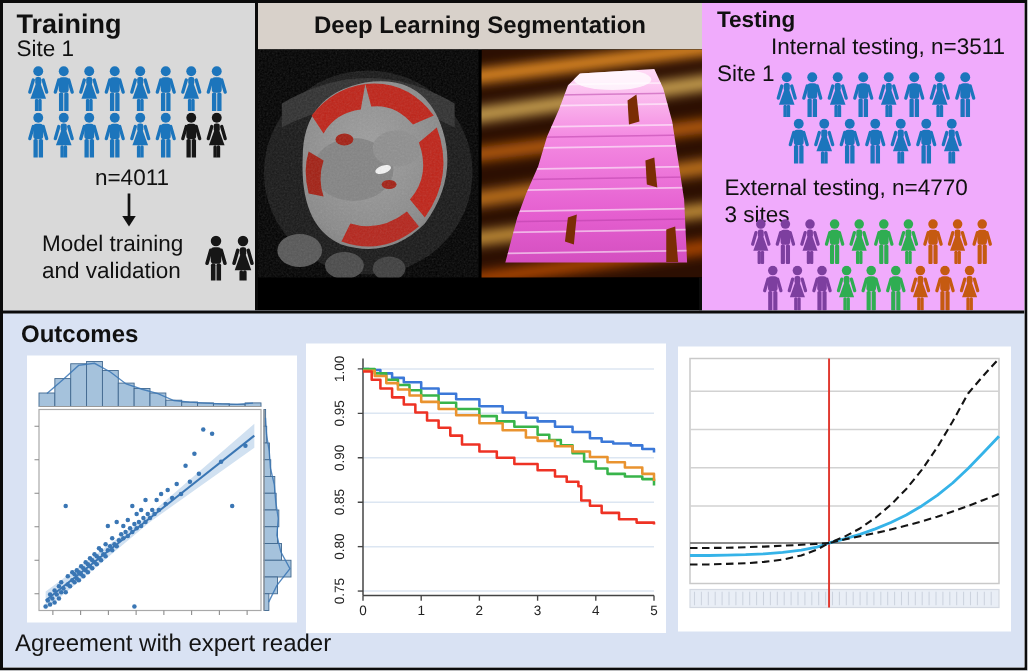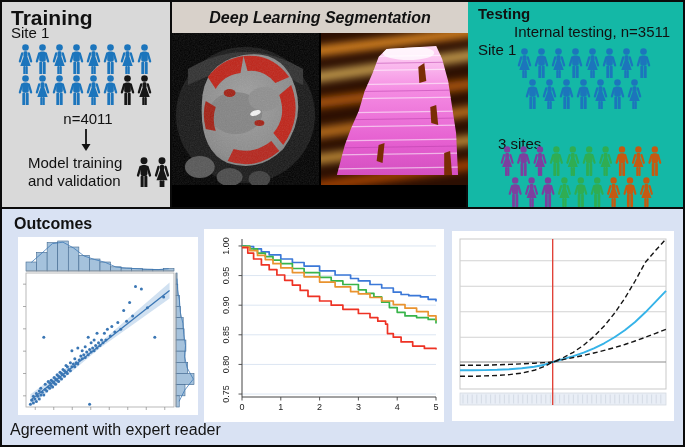--- a/index.html
+++ b/index.html
@@ -3,38 +3,38 @@
 <meta charset="utf-8">
 <style>
   html,body{margin:0;padding:0;background:#fff;}
   #fig{position:relative;width:685px;height:447px;border:2px solid #0b0b0b;box-sizing:border-box;
        font-family:"Liberation Sans",sans-serif;color:#111;overflow:hidden;background:#fff;}
   .abs{position:absolute;}
   .t{position:absolute;font-family:"Liberation Sans",sans-serif;color:#111;line-height:1.18;}
   .bold{font-weight:bold;}
   .panel{position:absolute;box-sizing:border-box;}
   #training{left:0;top:0;width:170px;height:205px;background:#d9d9d9;border-right:2px solid #0b0b0b;}
-  #segpanel{left:170px;top:0;width:296px;height:205px;background:#000;border-right:2px solid #0b0b0b;font-style:italic;}
+  #segpanel{left:170px;top:0;width:296px;height:205px;background:#000;border-right:2px solid #0b0b0b;}
   #seg-title{left:0;top:0;width:296px;height:31px;background:#d8d1ca;display:flex;align-items:center;justify-content:center;
              font-size:16px;font-weight:bold;}
   #seg-images{left:0;top:31px;width:296px;height:152px;display:flex;gap:2px;background:#000;}
   #seg-caption{left:0;top:183px;width:296px;height:22px;background:#000;color:#fff;display:flex;align-items:center;justify-content:center;font-size:15px;}
-  #testing{left:466px;top:0;width:215px;height:205px;background:#14b8a6;}
+  #testing{left:466px;top:0;width:215px;height:205px;background:#f0abfc;}
   #outcomes{left:0;top:205px;width:681px;height:238px;background:#d9e2f3;border-top:2px solid #0b0b0b;}
   .card{position:absolute;background:#fff;}
   .caption{font-size:16px;color:#141414;}
   svg{display:block;}
 </style>
 </head>
 <body>
 
 <div id="fig">
 
   <div id="training" class="panel">
-    <div class="t bold" style="left:9px;top:4px;font-size:21px;">Training</div>
+    <div class="t bold" style="left:9px;top:4px;font-size:18px;">Training</div>
     <div class="t" style="left:9px;top:22px;font-size:15px;">Site 1</div>
     <div class="abs" style="left:15px;top:42px;">
         <svg width="136" height="30">
           <g transform="translate(0,0) scale(1.0625)">
             <circle cx="8" cy="3.3" r="3.1" fill="#1c75bc"></circle>
             <path d="M4.9 8.8 L2.7 16.4" stroke="#1c75bc" stroke-width="2.1" stroke-linecap="round" fill="none"></path>
             <path d="M11.1 8.8 L13.3 16.4" stroke="#1c75bc" stroke-width="2.1" stroke-linecap="round" fill="none"></path>
             <rect x="6.1" y="6.9" width="3.8" height="5" rx="1.4" fill="#1c75bc"></rect>
             <path d="M8 6.9 L12.9 20.6 L3.1 20.6 Z" fill="#1c75bc"></path>
             <rect x="5.9" y="20.6" width="2.15" height="8.8" rx="1" fill="#1c75bc"></rect>
@@ -424,21 +424,22 @@
             <circle cx="8" cy="3.3" r="3.1" fill="#1c75bc"></circle>
             <path d="M4.9 8.8 L2.7 16.4" stroke="#1c75bc" stroke-width="2.1" stroke-linecap="round" fill="none"></path>
             <path d="M11.1 8.8 L13.3 16.4" stroke="#1c75bc" stroke-width="2.1" stroke-linecap="round" fill="none"></path>
             <rect x="6.1" y="6.9" width="3.8" height="5" rx="1.4" fill="#1c75bc"></rect>
             <path d="M8 6.9 L12.9 20.6 L3.1 20.6 Z" fill="#1c75bc"></path>
             <rect x="5.9" y="20.6" width="2.15" height="8.8" rx="1" fill="#1c75bc"></rect>
             <rect x="8" y="20.6" width="2.15" height="8.8" rx="1" fill="#1c75bc"></rect>
           </g>
         </svg>
       </div>
-    <div class="t" style="left:30px;top:133px;font-size:15px;">3 sites</div>
+    <div class="t" style="left:15px;top:115px;font-size:15px;">External testing, n=4770</div>
+    <div class="t" style="left:15px;top:133px;font-size:15px;">3 sites</div>
     <div class="abs" style="left:31px;top:144px;">
         <svg width="164" height="30">
           <g transform="translate(0,0) scale(1.025)">
             <circle cx="8" cy="3.3" r="3.1" fill="#7d3f9f"></circle>
             <path d="M4.9 8.8 L2.7 16.4" stroke="#7d3f9f" stroke-width="2.1" stroke-linecap="round" fill="none"></path>
             <path d="M11.1 8.8 L13.3 16.4" stroke="#7d3f9f" stroke-width="2.1" stroke-linecap="round" fill="none"></path>
             <rect x="6.1" y="6.9" width="3.8" height="5" rx="1.4" fill="#7d3f9f"></rect>
             <path d="M8 6.9 L12.9 20.6 L3.1 20.6 Z" fill="#7d3f9f"></path>
             <rect x="5.9" y="20.6" width="2.15" height="8.8" rx="1" fill="#7d3f9f"></rect>
             <rect x="8" y="20.6" width="2.15" height="8.8" rx="1" fill="#7d3f9f"></rect>

